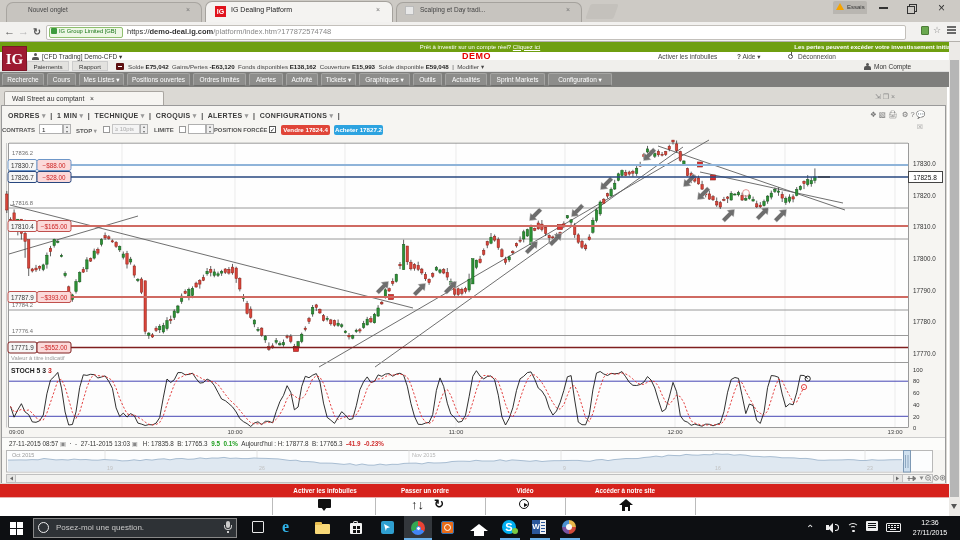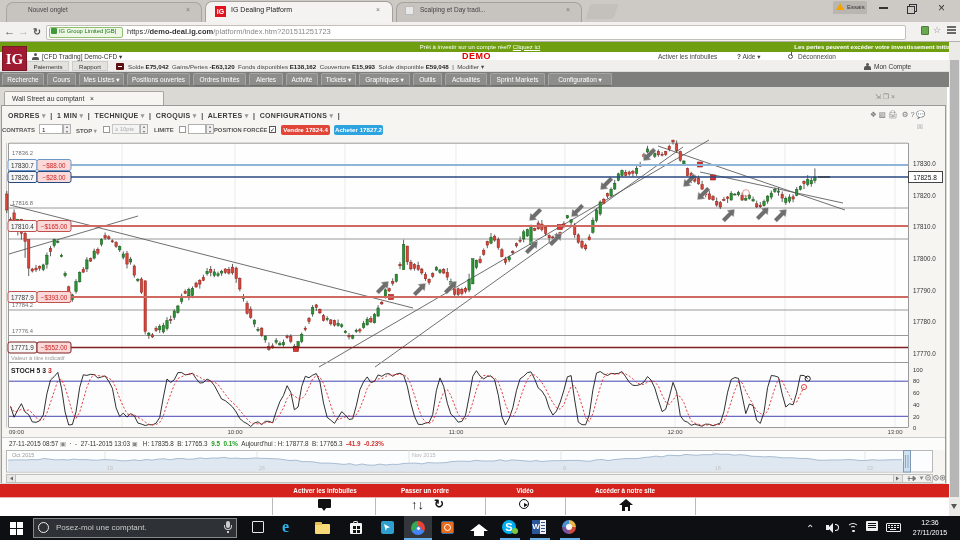--- a/index.html
+++ b/index.html
@@ -28,21 +28,21 @@
 <div class="abs" style="left:938px;top:1px;font-size:12px;color:#333">×</div>
 
 <div class="abs" style="left:0;top:22px;width:960px;height:20px;background:#f2f1ef;border-bottom:1px solid #b4b1ac"></div>
 <div class="abs" style="left:4px;top:25px;font-size:11px;color:#555;line-height:13px">←</div>
 <div class="abs" style="left:18px;top:25px;font-size:11px;color:#b5b5b5;line-height:13px">→</div>
 <div class="abs" style="left:33px;top:25px;font-size:9.5px;color:#555;line-height:13px;font-weight:bold">↻</div>
 <div class="abs" style="left:46px;top:24.5px;width:860px;height:15px;background:#fff;border:1px solid #c3c0bb;border-radius:2px"></div>
 <div class="abs" style="left:48.5px;top:26.5px;width:74px;height:11px;background:#eef7e6;border:1px solid #8fbf6f;border-radius:2px"></div>
 <div class="abs" style="left:51px;top:28px;width:6px;height:6px;background:#3d9b3d;border-radius:1px"></div>
 <div class="abs" style="left:59px;top:28.2px;font-size:5.8px;color:#157415">IG Group Limited [GB]</div>
-<div class="abs" style="left:127px;top:27px;font-size:7.5px;color:#333">https://<b>demo-deal.ig.com</b><span style="color:#888">/platform/index.htm?201511251723</span></div>
+<div class="abs" style="left:127px;top:27px;font-size:7.5px;color:#333">https://<b>demo-deal.ig.com</b><span style="color:#888">/platform/index.htm?177872574748</span></div>
 <div class="abs" style="left:921px;top:26px;width:8px;height:9px;background:#6aa84f;border:1px solid #4d7d38;border-radius:1px"></div>
 <div class="abs" style="left:933px;top:25px;font-size:9px;color:#888">☆</div>
 <div class="abs" style="left:947px;top:26px;width:9px;height:1.6px;background:#6a6a6a;box-shadow:0 3px 0 #6a6a6a,0 6px 0 #6a6a6a"></div>
 
 <div class="abs" style="left:0;top:42px;width:960px;height:10px;background:#6f9f10"></div>
 <div class="abs" style="left:0;top:43.5px;width:960px;text-align:center;font-size:6px;color:#fff">Prêt à investir sur un compte réel? <u>Cliquez ici</u></div>
 <div class="abs" style="right:8px;top:43.5px;font-size:6px;color:#fff;font-weight:bold">Les pertes peuvent excéder votre investissement initial</div>
 
 <div class="abs" style="left:0;top:52px;width:960px;height:8px;background:#fff"></div>
 <div class="abs" style="left:0;top:60px;width:960px;height:12px;background:#f0efec;border-bottom:1px solid #ddd"></div>
@@ -754,21 +754,21 @@
 <div class="abs" style="left:949px;top:497px;width:11px;height:19px;background:#eceae7"></div>
 <div class="abs" style="left:951px;top:504px;width:0;height:0;border-left:3.5px solid transparent;border-right:3.5px solid transparent;border-top:5px solid #555"></div>
 
 <div class="abs" style="left:0;top:516px;width:960px;height:24px;background:#0d0f12"></div>
 <div class="abs" style="left:10px;top:522px;width:6px;height:6px;background:#fff"></div>
 <div class="abs" style="left:17px;top:522px;width:6px;height:6px;background:#fff"></div>
 <div class="abs" style="left:10px;top:529px;width:6px;height:6px;background:#fff"></div>
 <div class="abs" style="left:17px;top:529px;width:6px;height:6px;background:#fff"></div>
 <div class="abs" style="left:33px;top:518px;width:204px;height:20px;background:#2e3236;border:1px solid #888"></div>
 <div class="abs" style="left:38px;top:522px;width:11px;height:11px;border:1.4px solid #eee;border-radius:50%"></div>
-<div class="abs" style="left:56px;top:523px;font-size:8px;color:#c9c9c9">Posez-moi une comptant.</div>
+<div class="abs" style="left:56px;top:523px;font-size:8px;color:#c9c9c9">Posez-moi une question.</div>
 <div class="abs" style="left:226px;top:521px;width:3.5px;height:7px;background:#ccc;border-radius:2px"></div>
 <div class="abs" style="left:224px;top:525px;width:7.5px;height:5px;border:1.2px solid #ccc;border-top:none;border-radius:0 0 5px 5px"></div>
 <div class="abs" style="left:227px;top:531px;width:1.5px;height:2px;background:#ccc"></div>
 <div class="abs" style="left:252px;top:521px;width:12px;height:12px;border:1.3px solid #e8e8e8;border-radius:1px"></div>
 <div class="abs" style="left:250px;top:523.5px;width:3px;height:8px;background:#0d0f12;border-right:1.3px solid #e8e8e8"></div>
 <div class="abs" style="left:282px;top:518px;width:16px;height:18px;color:#30b3e8;font-size:16px;font-weight:bold;font-family:'Liberation Serif',serif">e</div>
 <div class="abs" style="left:315px;top:524px;width:15px;height:10px;background:#f9d978;border-radius:1px"></div>
 <div class="abs" style="left:315px;top:522px;width:7px;height:3px;background:#e8bE50;border-radius:1px 1px 0 0"></div>
 <div class="abs" style="left:350px;top:523px;width:12px;height:11px;background:#f2f2f2;border-radius:1px"></div>
 <div class="abs" style="left:353px;top:520.5px;width:5px;height:3px;border:1px solid #f2f2f2;border-bottom:none;border-radius:2px 2px 0 0"></div>

